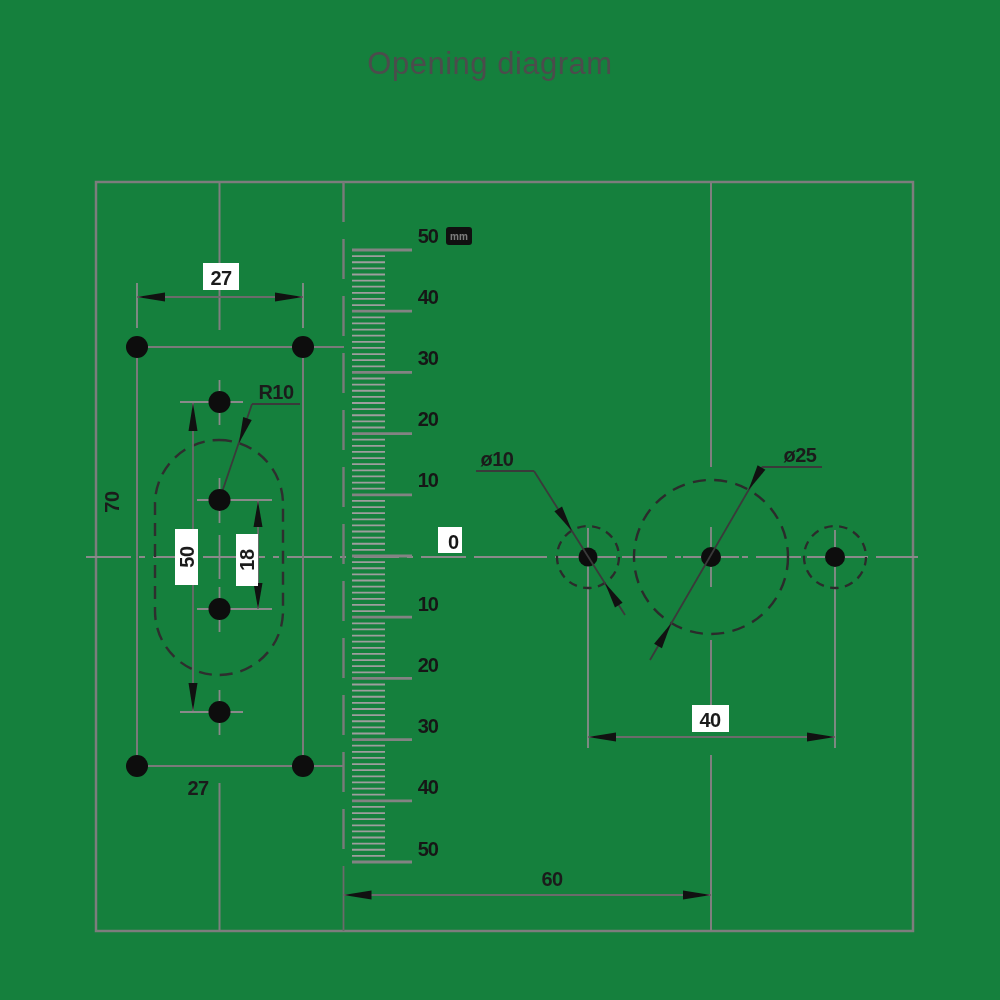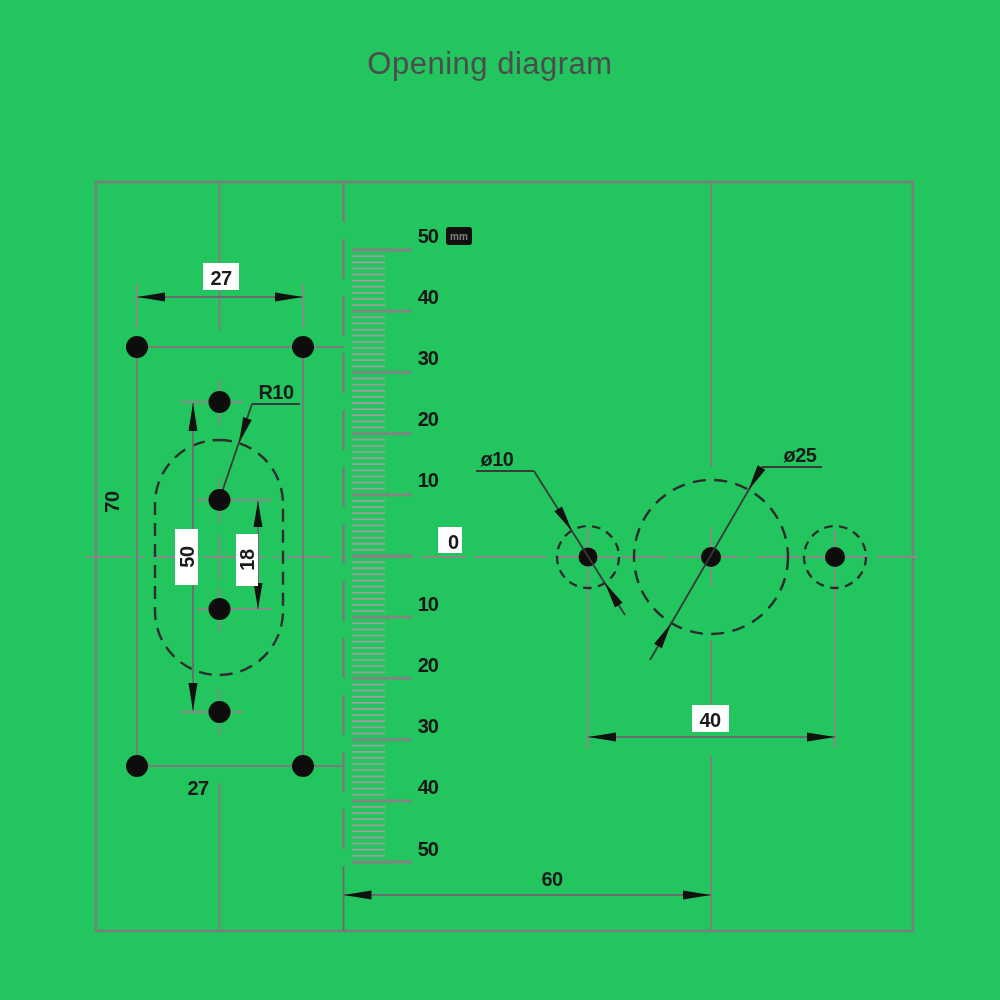--- a/index.html
+++ b/index.html
@@ -1,16 +1,16 @@
 <!DOCTYPE html>
 <html><head>
 <meta charset="utf-8">
 <style>
   html,body{margin:0;padding:0;background:#ffffff;}
-  .stage{position:relative;width:1000px;height:1000px;background:#22c55e;overflow:hidden;
+  .stage{position:relative;width:1000px;height:1000px;background:#15803d;overflow:hidden;
          font-family:"Liberation Sans","DejaVu Sans",sans-serif;}
   svg text{font-family:"Liberation Sans","DejaVu Sans",sans-serif;}
   .title-text{font-size:31px;fill:#4c4c4c;letter-spacing:0.5px;}
   .dim-text{font-size:20px;font-weight:bold;fill:#1b1b1b;letter-spacing:-0.5px;}
   .ruler-text{font-size:20px;font-weight:bold;fill:#161616;letter-spacing:-1px;}
   .mm-text{font-size:10px;font-weight:bold;fill:#ffffff;opacity:0.45;letter-spacing:0px;}
 </style>
 </head>
 <body>
 

